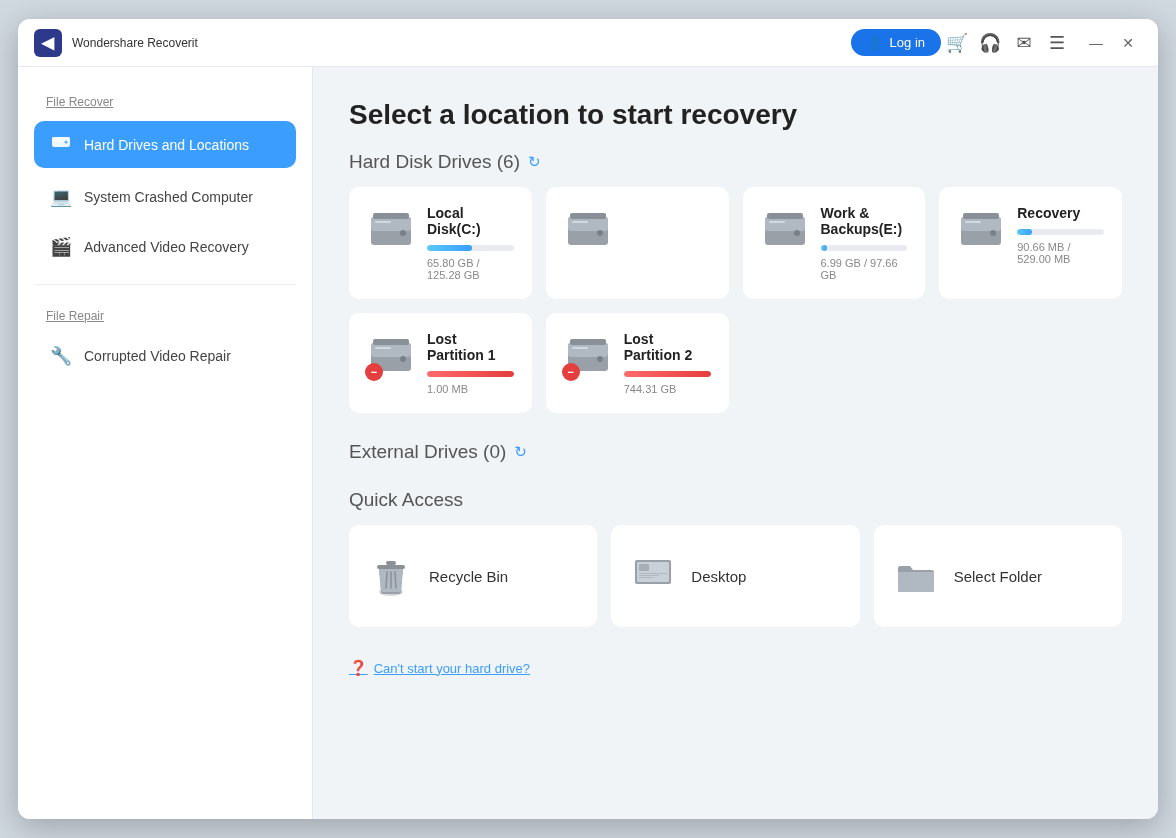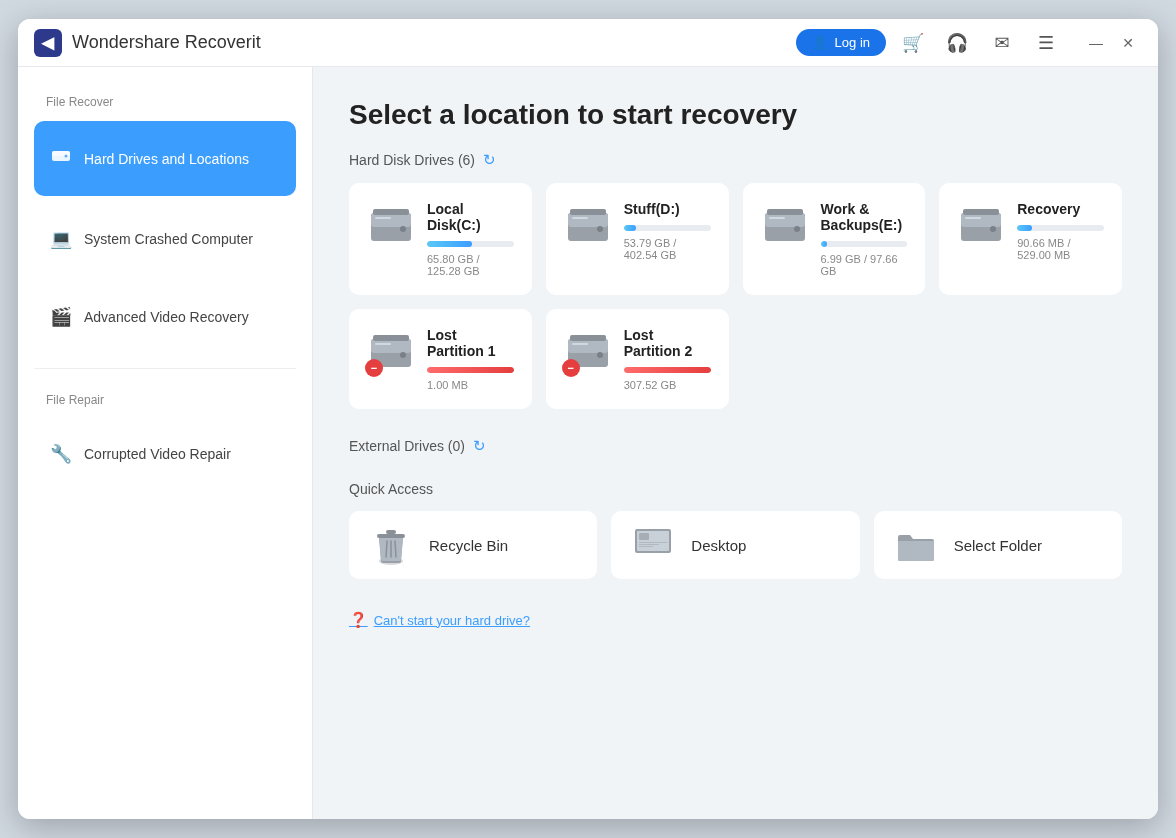--- a/index.html
+++ b/index.html
@@ -43,28 +43,28 @@
       background: #2d3a8c;
       border-radius: 6px;
       display: flex;
       align-items: center;
       justify-content: center;
       color: white;
       font-size: 16px;
       font-weight: bold;
     }
     .app-title {
-      font-size: 18px;
+      font-size: 12px;
       color: #333;
       font-weight: 500;
     }
     .title-bar-right {
       display: flex;
       align-items: center;
-      gap: 12px;
+      gap: 1px;
     }
     .login-btn {
       background: #1a73e8;
       color: white;
       border: none;
       border-radius: 20px;
       padding: 6px 16px;
       font-size: 13px;
       cursor: pointer;
       display: flex;
@@ -119,26 +119,27 @@
       gap: 8px;
       border-right: 1px solid #e5e8ec;
       flex-shrink: 0;
     }
     .sidebar-section-label {
       font-size: 12px;
       color: #888;
       font-weight: 500;
       padding: 8px 12px 4px;
       text-transform: none;
+      text-decoration: underline;
     }
     .sidebar-item {
       display: flex;
       align-items: center;
       gap: 12px;
-      padding: 24px 16px;
+      padding: 10px 16px;
       border-radius: 10px;
       cursor: pointer;
       color: #444;
       font-size: 14px;
       font-weight: 500;
     }
     .sidebar-item.active {
       background: #3b9eff;
       color: white;
     }
@@ -165,21 +166,21 @@
       color: #222;
       margin-bottom: 20px;
     }
     .section-header {
       display: flex;
       align-items: center;
       gap: 8px;
       margin-bottom: 14px;
     }
     .section-title {
-      font-size: 14px;
+      font-size: 19px;
       color: #555;
       font-weight: 500;
     }
     .refresh-icon {
       width: 18px;
       height: 18px;
       cursor: pointer;
       color: #3b9eff;
       font-size: 15px;
     }
@@ -238,21 +239,21 @@
       color: #888;
     }
     .quick-access-grid {
       display: grid;
       grid-template-columns: repeat(3, 1fr);
       gap: 14px;
     }
     .quick-card {
       background: white;
       border-radius: 10px;
-      padding: 8px 16px;
+      padding: 25px 16px;
       display: flex;
       align-items: center;
       gap: 14px;
       cursor: pointer;
       border: 2px solid transparent;
       transition: border-color 0.15s;
     }
     .quick-icon {
       font-size: 36px;
       width: 48px;
@@ -390,27 +391,20 @@
         <div class="drive-card">
           <div class="drive-icon">
             <svg viewBox="0 0 48 48" fill="none" xmlns="http://www.w3.org/2000/svg">
               <rect x="4" y="12" width="40" height="28" rx="3" fill="#9aa0a8"></rect>
               <rect x="4" y="12" width="40" height="14" rx="3" fill="#b0b8c1"></rect>
               <rect x="8" y="16" width="16" height="2" rx="1" fill="#d0d8e0"></rect>
               <circle cx="36" cy="28" r="3" fill="#7a8087"></circle>
               <rect x="6" y="8" width="36" height="6" rx="2" fill="#8a9098"></rect>
             </svg>
           </div>
-          <div class="drive-info">
-            <div class="drive-name">Stuff(D:)</div>
-            <div class="drive-progress-bar">
-              <div class="drive-progress-fill blue" style="width: 14%"></div>
-            </div>
-            <div class="drive-size">53.79 GB / 402.54 GB</div>
-          </div>
         </div>
 
         <div class="drive-card">
           <div class="drive-icon">
             <svg viewBox="0 0 48 48" fill="none" xmlns="http://www.w3.org/2000/svg">
               <rect x="4" y="12" width="40" height="28" rx="3" fill="#9aa0a8"></rect>
               <rect x="4" y="12" width="40" height="14" rx="3" fill="#b0b8c1"></rect>
               <rect x="8" y="16" width="16" height="2" rx="1" fill="#d0d8e0"></rect>
               <circle cx="36" cy="28" r="3" fill="#7a8087"></circle>
               <rect x="6" y="8" width="36" height="6" rx="2" fill="#8a9098"></rect>
@@ -473,21 +467,21 @@
               <circle cx="36" cy="28" r="3" fill="#7a8087"></circle>
               <rect x="6" y="8" width="36" height="6" rx="2" fill="#8a9098"></rect>
             </svg>
             <div class="lost-badge">−</div>
           </div>
           <div class="drive-info">
             <div class="drive-name">Lost Partition 2</div>
             <div class="drive-progress-bar">
               <div class="drive-progress-fill red" style="width: 100%"></div>
             </div>
-            <div class="drive-size">307.52 GB</div>
+            <div class="drive-size">744.31 GB</div>
           </div>
         </div>
       </div>
 
       <div class="section-header">
         <span class="section-title">External Drives (0)</span>
         <span class="refresh-icon">↻</span>
       </div>
 
       <div class="section-header" style="margin-top: 26px;">

